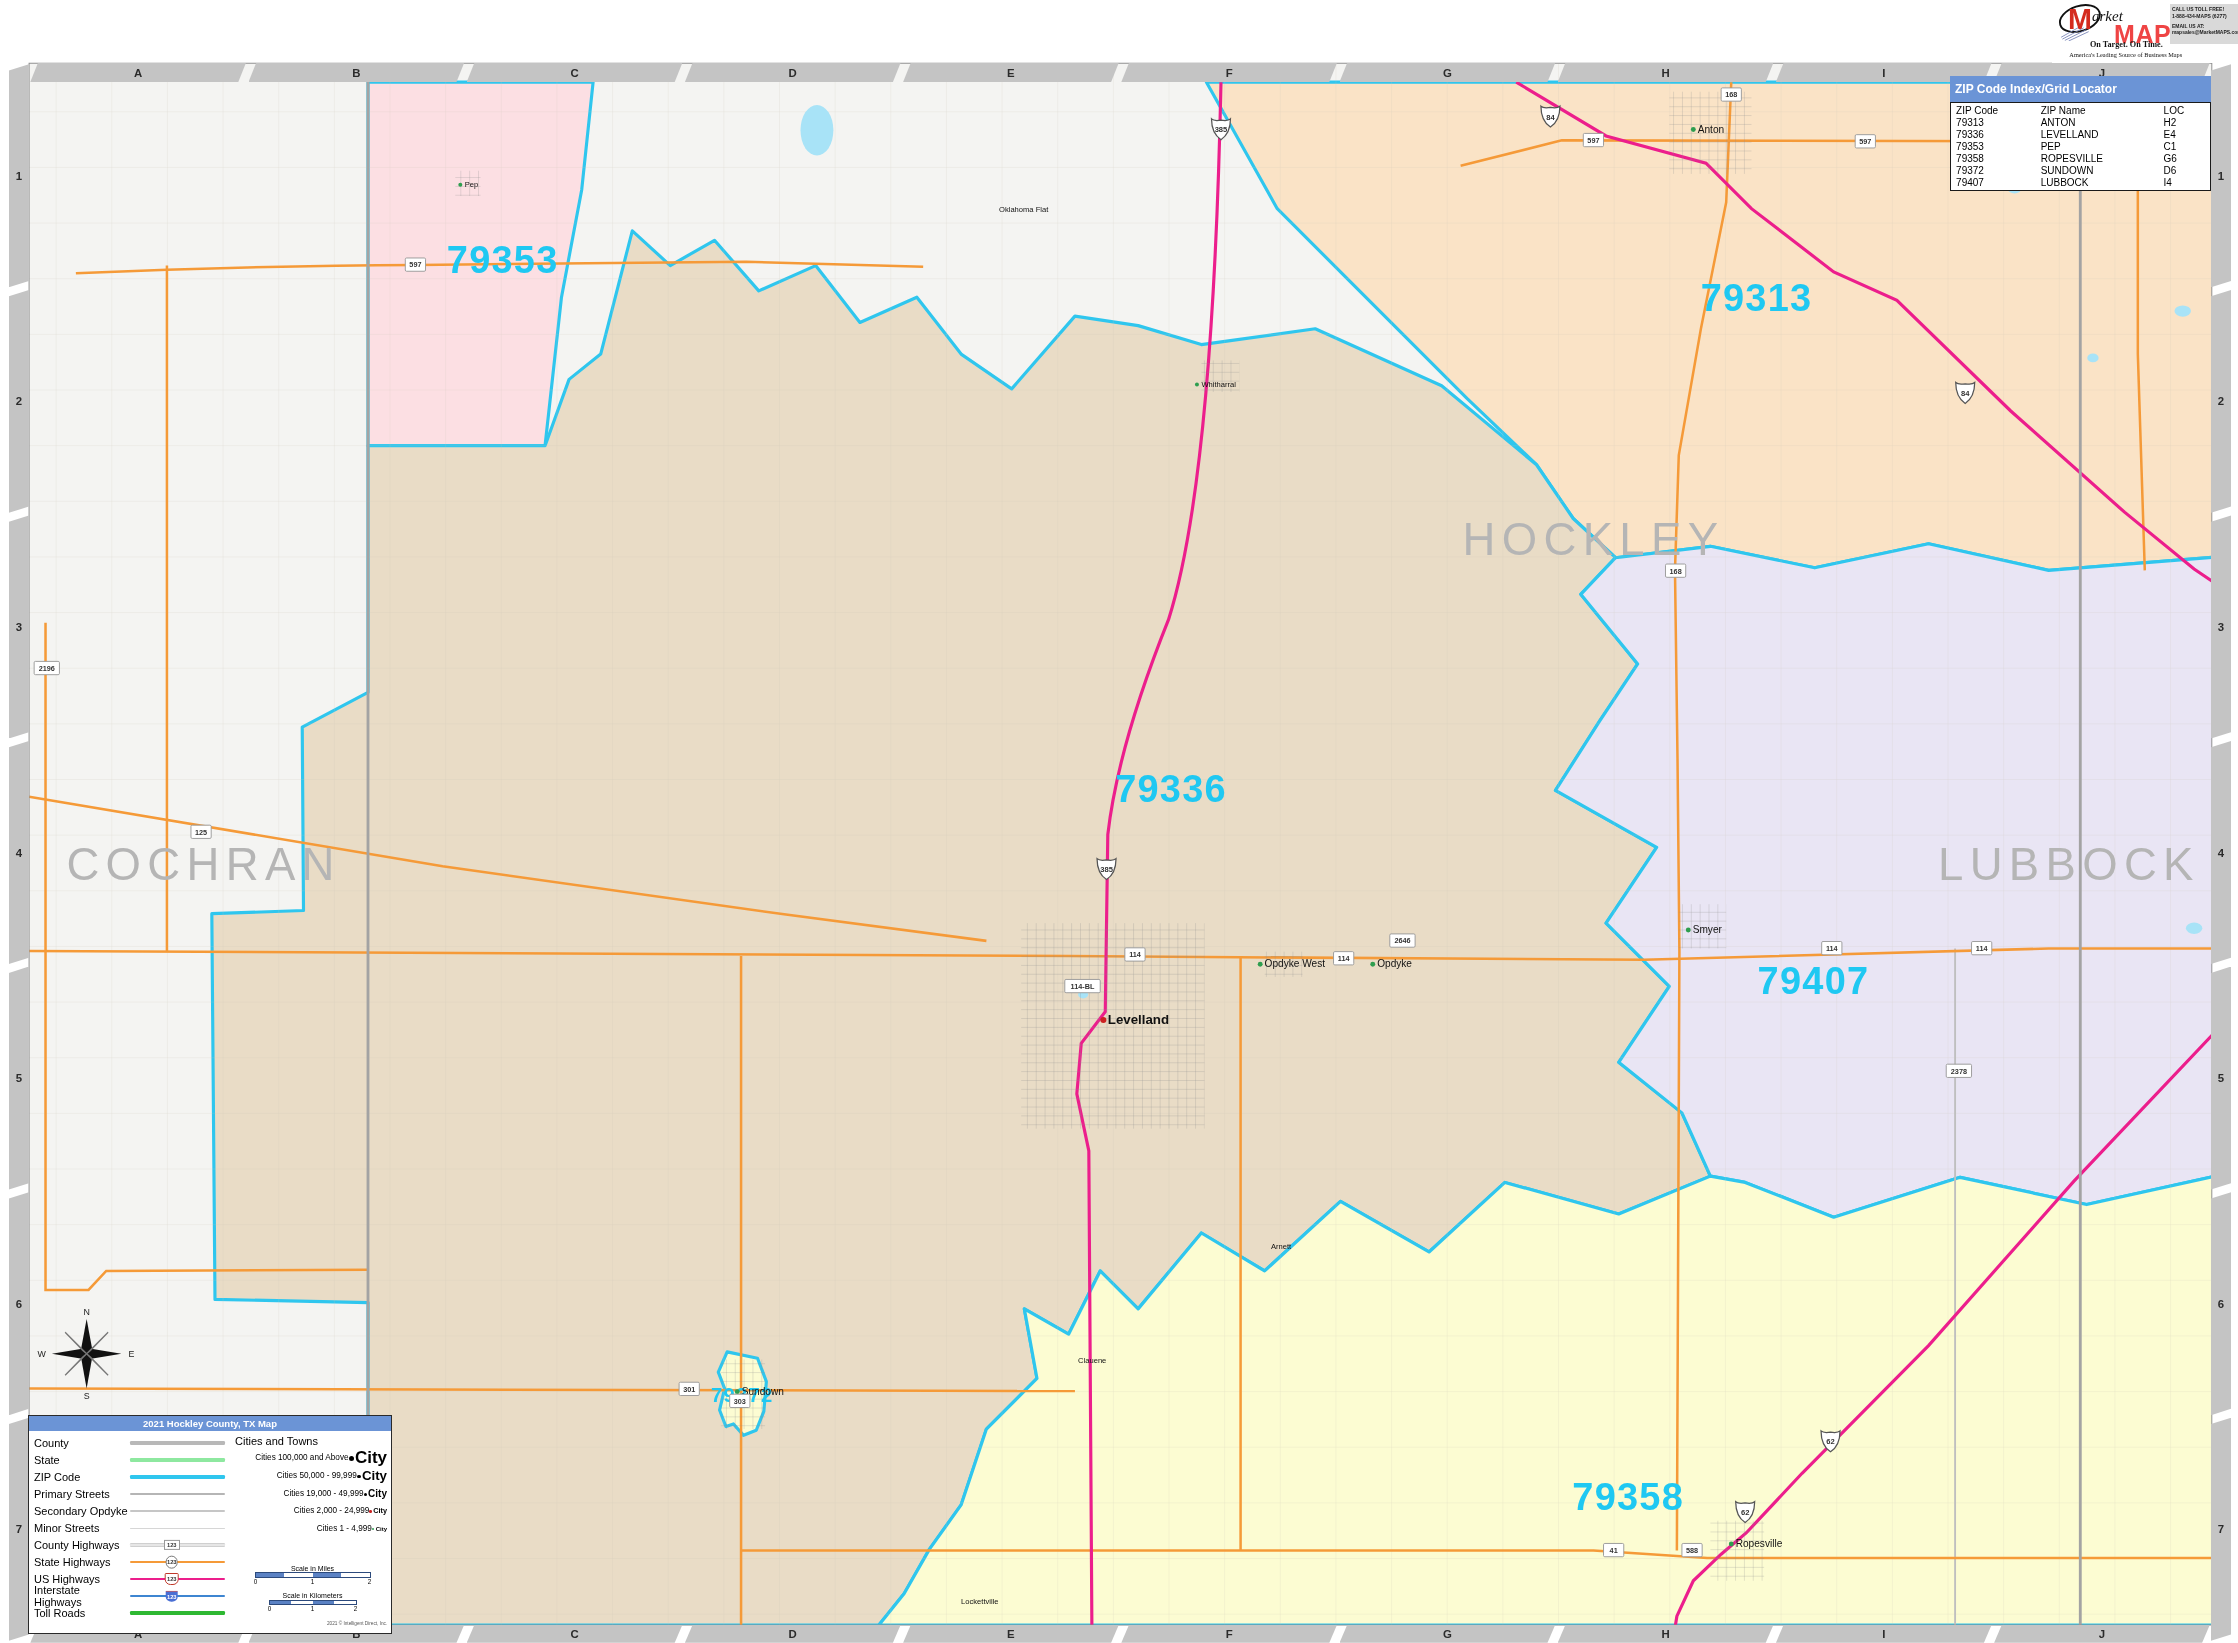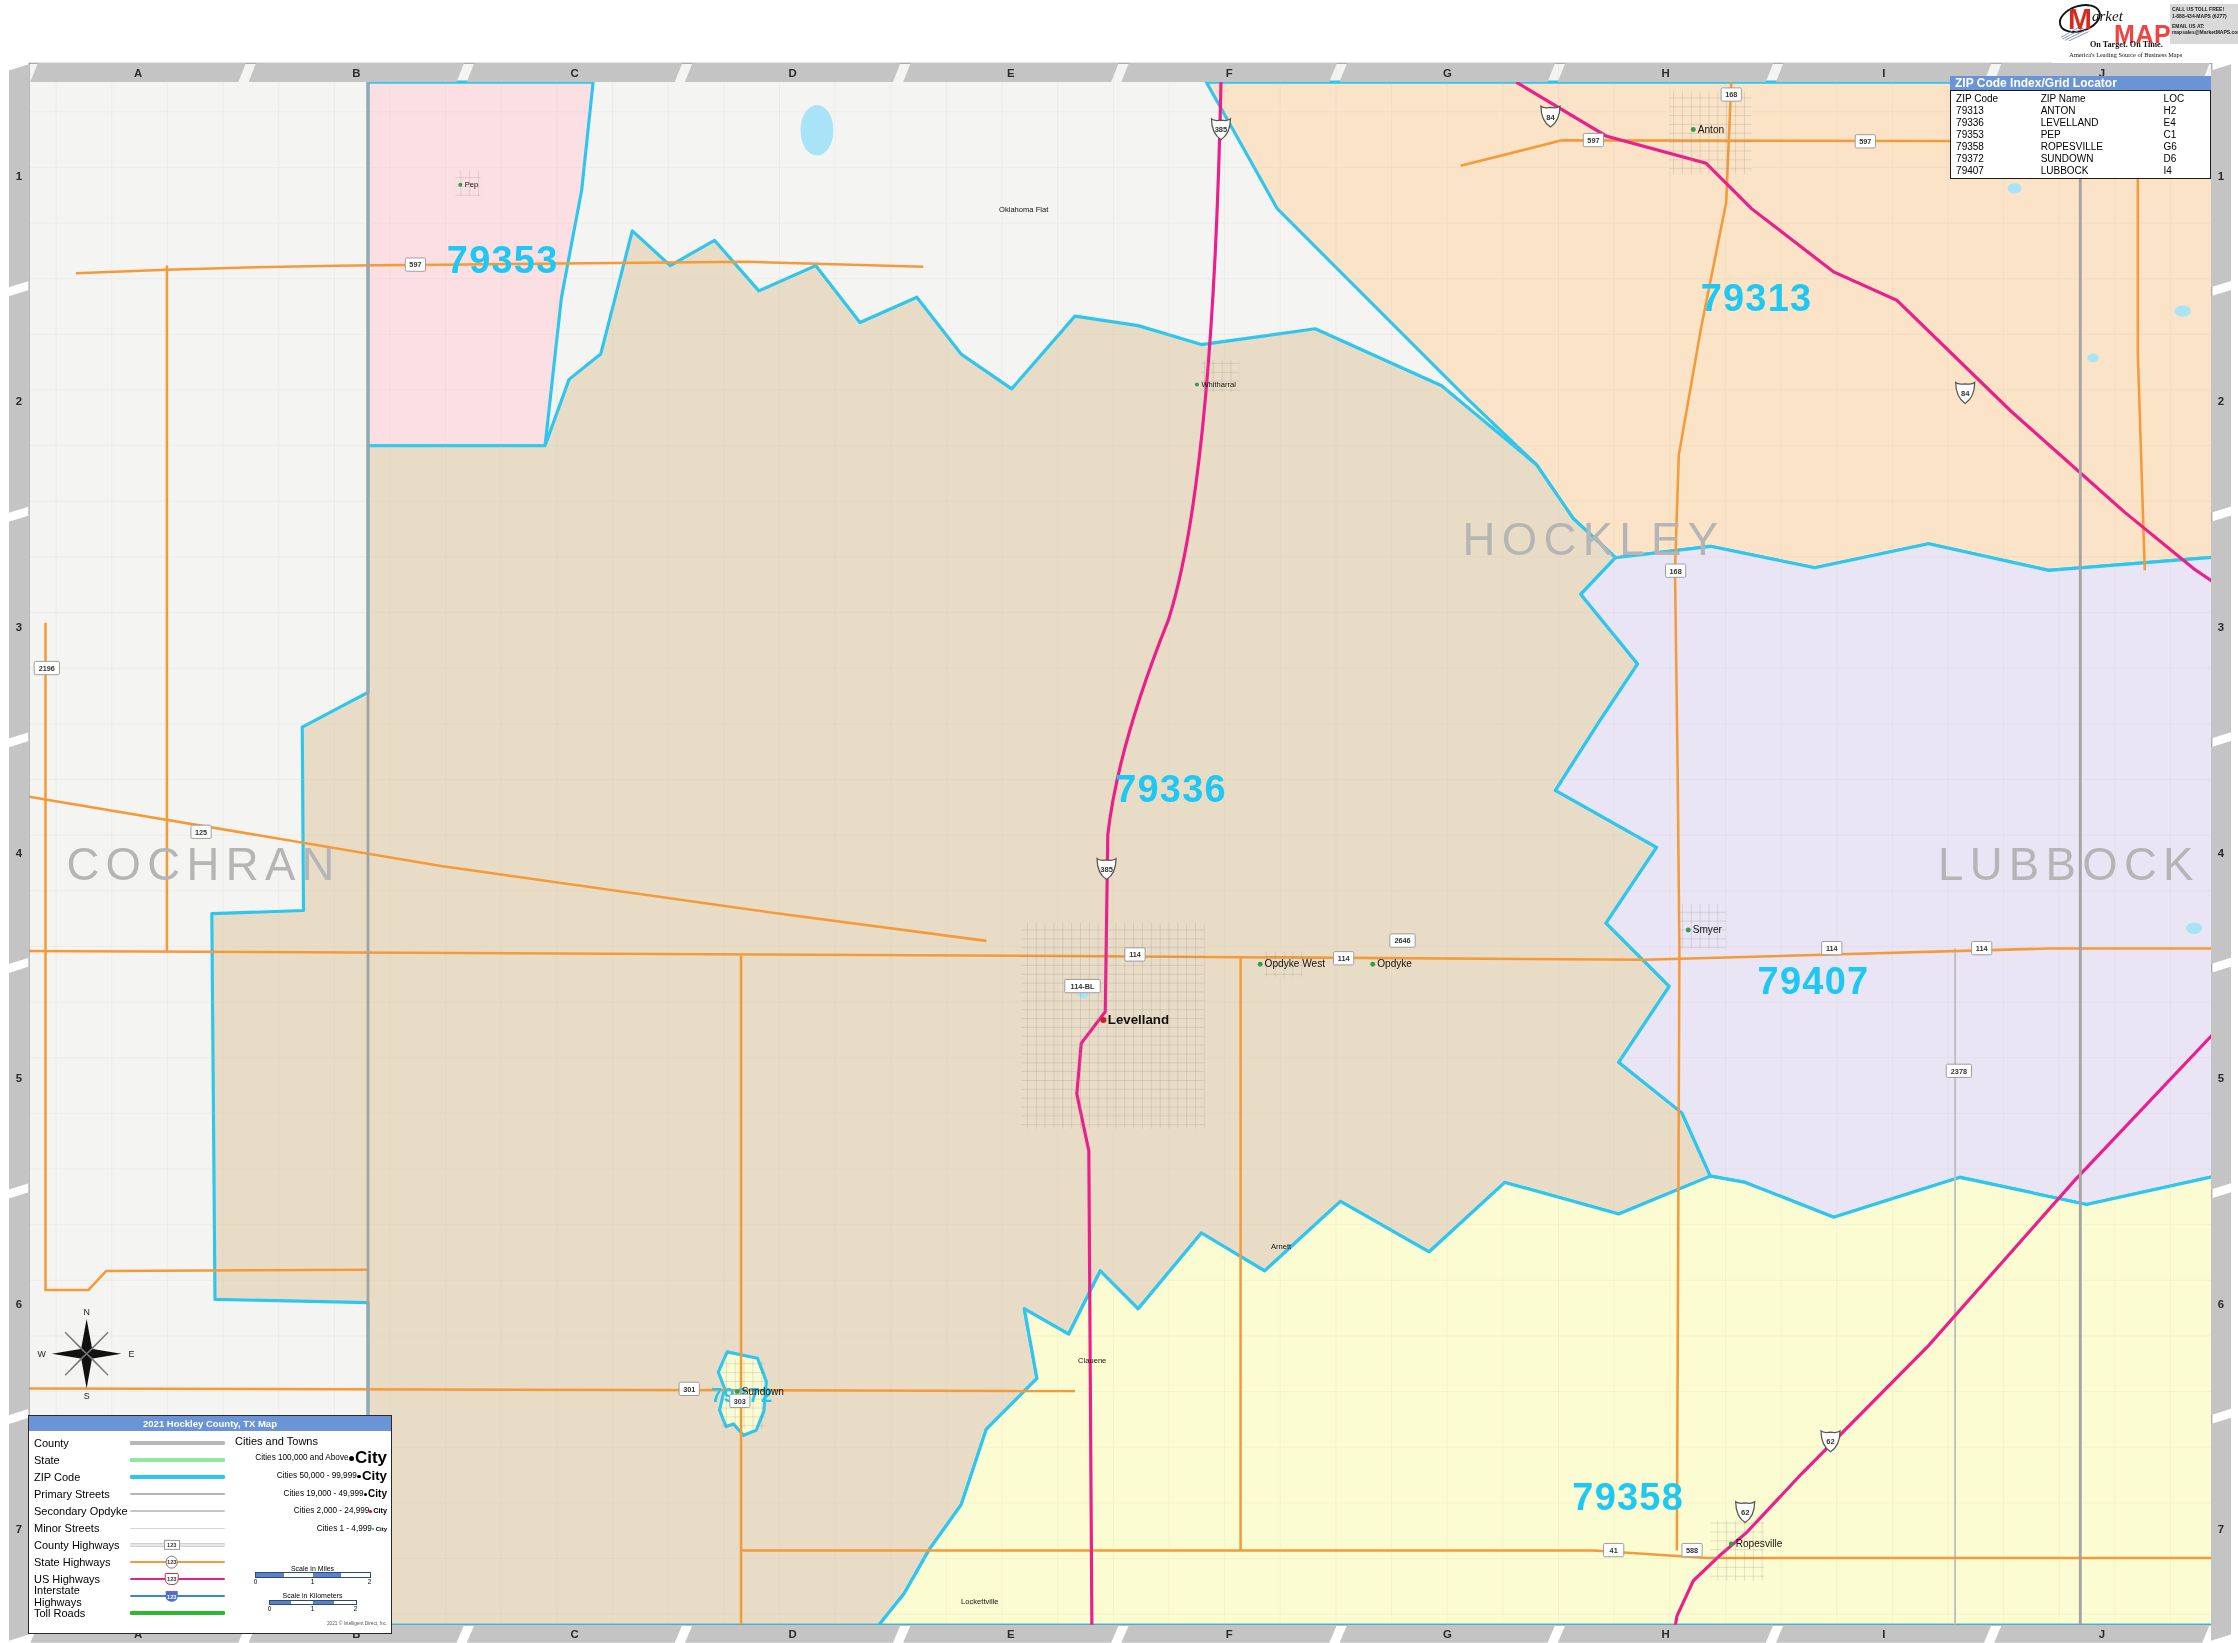--- a/index.html
+++ b/index.html
@@ -20,21 +20,21 @@
   .band-top{left:29px;top:63px;width:2182px;height:19px;}
   .band-bottom{left:29px;top:1625px;width:2182px;height:17.7px;}
   .band-left{left:8.9px;top:63px;width:20px;height:1579px;flex-direction:column;}
   .band-right{left:2211px;top:63px;width:20px;height:1579px;flex-direction:column;}
   .gcell{flex:1;background:#c4c4c4;color:#2b2b2b;font-size:11.4px;font-weight:bold;display:flex;align-items:center;justify-content:center;margin:0 1.3px;clip-path:polygon(7.6px 0,100% 0,calc(100% - 7.6px) 100%,0 100%);}
   .gcellv{flex:1;background:#c4c4c4;color:#2b2b2b;font-size:11.4px;font-weight:bold;display:flex;align-items:center;justify-content:center;margin:1.3px 0;clip-path:polygon(0 6.3px,100% 0,100% calc(100% - 6.3px),0 100%);}
   
   .mapwrap{position:absolute;left:0;top:0;width:2239px;height:1644px;}
   
   .idx{position:absolute;left:1950px;top:76px;width:261px;z-index:6;}
-  .idx-title{background:#6b94d6;color:#fff;font-size:12px;font-weight:bold;padding:0 5px;}
+  .idx-title{background:#6b94d6;color:#fff;font-size:12px;font-weight:bold;padding:6px 5px;}
   .idx-body{background:#fff;border:1.9px solid #1a1a1a;padding:1.3px 3.8px;}
   .idx-table{width:100%;border-collapse:collapse;font-size:10px;color:#000;}
   .idx-table td{padding:0 1.3px;height:12px;white-space:nowrap;}
   
   .leg{position:absolute;left:28px;top:1415px;width:362px;height:217px;z-index:6;border:1.9px solid #2a2a2a;background:#fff;}
   .leg-title{background:#6b94d6;color:#fff;font-size:9.5px;font-weight:bold;text-align:center;padding:1.9px 0;}
   .leg-cols{position:relative;height:197px;}
   .leg-left{position:absolute;left:5px;top:3.8px;width:196px;}
   .leg-row{display:flex;align-items:center;height:17px;}
   .leg-label{width:96px;font-size:11px;color:#000;}

